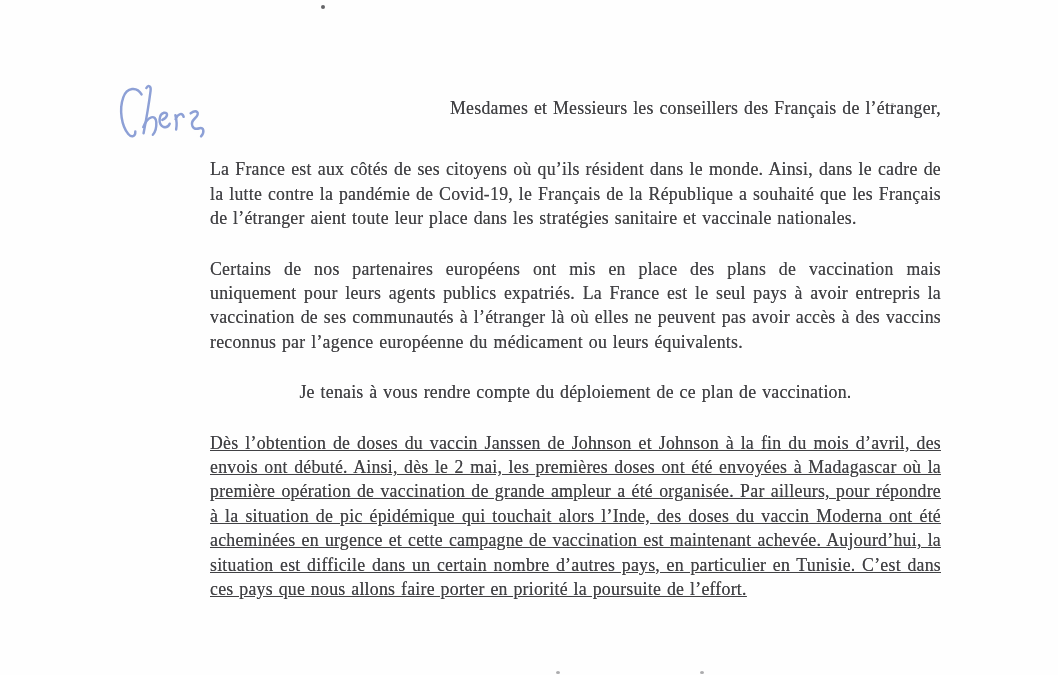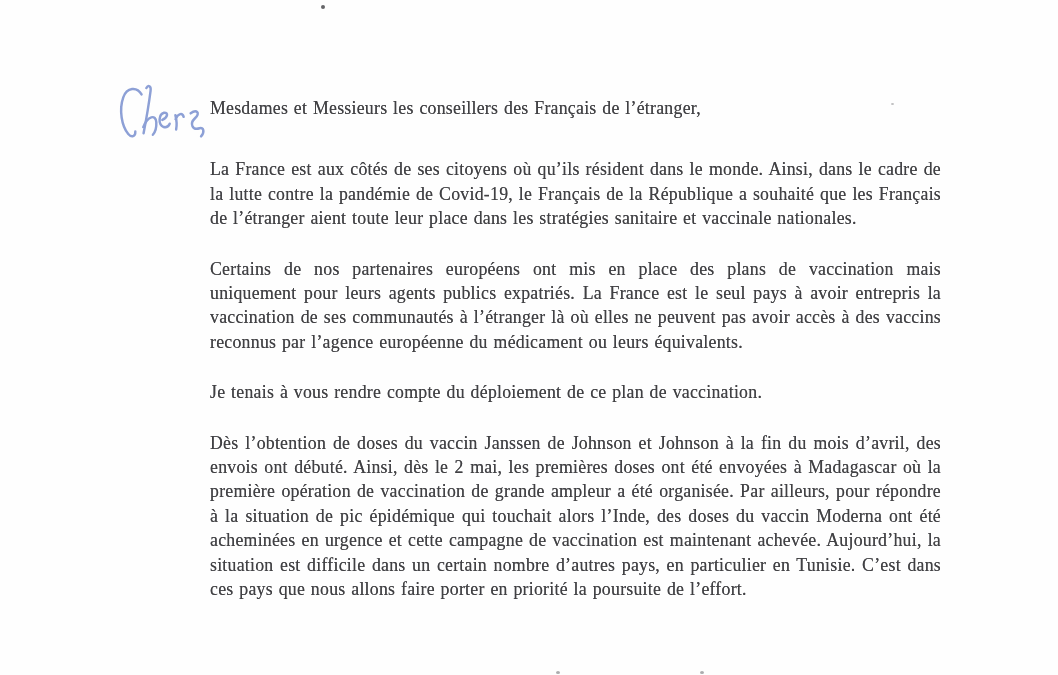--- a/index.html
+++ b/index.html
@@ -28,29 +28,29 @@
     font-size: 17.8px;
     line-height: 24.4px;
     letter-spacing: 0.25px;
     word-spacing: 1.1px;
     
     text-shadow: 0 0 0.55px rgba(63,63,67,0.75);
   }
 
   .salutation {
     margin-bottom: 37px;
-    text-align: left;
+    text-align: right;
   }
 
   .para {
     text-align: justify;
     margin-bottom: 26px;
   }
-  .para.single { text-align: left; }
-  .para:last-child { margin-bottom: 0; }
+  .para.single { text-align: center; }
+  .para:last-child { margin-bottom: 0; text-decoration: underline; }
 
   .handwriting {
     position: absolute;
     left: 113px;
     top: 81px;
     width: 92px;
     height: 68px;
     transform: rotate(-3deg);
   }
   .handwriting path {

